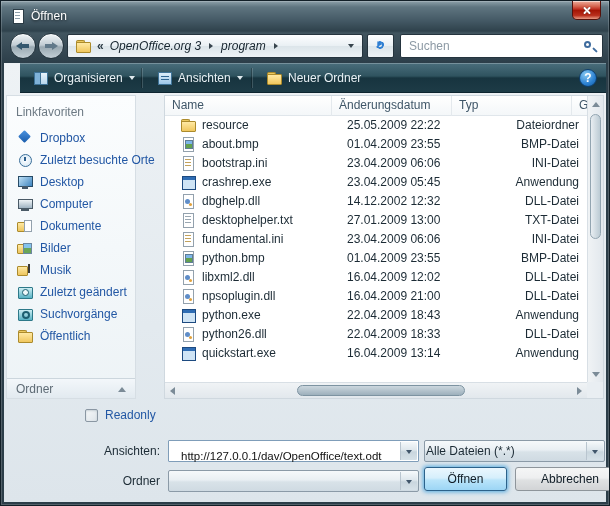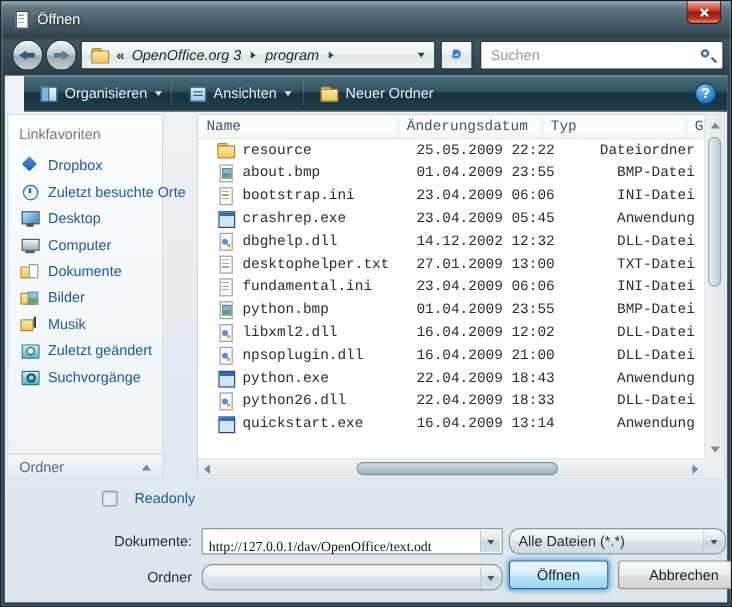--- a/index.html
+++ b/index.html
@@ -90,21 +90,21 @@
   .sic-computer::before{content:"";position:absolute;left:1px;top:3px;width:13px;height:8px;background:linear-gradient(180deg,#eef3f6,#9fb3c2);border:1px solid #4a5a66;}
   .sic-computer::after{content:"";position:absolute;left:4px;bottom:1px;width:8px;height:2px;background:#4a5a66;}
   .sic-docs::before,.sic-pictures::before,.sic-music::before{content:"";position:absolute;left:0;top:4px;width:9px;height:8px;background:linear-gradient(#ffe9a3,#eec65e);border:1px solid #ac8b2c;border-radius:1px;}
   .sic-docs::after{content:"";position:absolute;right:1px;top:2px;width:6px;height:10px;background:#fff;border:1px solid #93a1ad;}
   .sic-pictures::after{content:"";position:absolute;right:1px;top:3px;width:7px;height:9px;background:linear-gradient(180deg,#85c3ec 0 4px,#6aa657 4px);border:1px solid #6c87a0;}
   .sic-music::after{content:"";position:absolute;right:3px;top:2px;width:2px;height:9px;background:#3a3a3a;box-shadow:-3px 7px 0 -1px #3a3a3a;}
   .sic-changed::before,.sic-search::before{content:"";position:absolute;left:1px;top:3px;width:13px;height:10px;background:linear-gradient(#cdeef3,#58b2c4);border:1px solid #2d7989;border-radius:1px;}
   .sic-search::after{content:"";position:absolute;left:5px;top:5px;width:4px;height:4px;border:2px solid #1d5f70;border-radius:50%;}
   .sic-changed::after{content:"";position:absolute;left:5px;top:5px;width:5px;height:5px;border-radius:50%;background:#eef8fa;border:1px solid #1d5f70;}
   
-  .filepane{position:absolute;left:160px;right:2px;top:32px;bottom:103px;background:#fff;border:1px solid #cfd8df;font-family:Liberation Mono, monospace;}
+  .filepane{position:absolute;left:160px;right:2px;top:32px;bottom:103px;background:#fff;border:1px solid #cfd8df;}
   .fl-header{position:absolute;left:0;right:0;top:0;height:20px;background:linear-gradient(180deg,#ffffff,#f4f7f9);border-bottom:1px solid #e0e6eb;}
   .fl-col{position:absolute;top:0;height:20px;line-height:19px;color:#3f5668;padding-left:7px;border-right:1px solid #e4e9ed;white-space:nowrap;overflow:hidden;}
   .col-name{left:0;width:167px;}
   .col-date{left:167px;width:120px;}
   .col-type{left:287px;width:120px;}
   .col-size{left:407px;width:33px;border-right:none;}
   .fl-rows{position:absolute;left:0;right:16px;top:20px;bottom:16px;overflow:hidden;padding-left:8px;}
   .row{position:relative;height:19px;}
   .row>span{position:absolute;line-height:19px;white-space:nowrap;}
   .row .ric{left:7px;top:1px;}
@@ -127,33 +127,33 @@
   .tri-up{position:absolute;left:4px;top:6px;width:0;height:0;border-left:4px solid transparent;border-right:4px solid transparent;border-bottom:5px solid #7b8b97;}
   .tri-down{position:absolute;left:4px;top:6px;width:0;height:0;border-left:4px solid transparent;border-right:4px solid transparent;border-top:5px solid #7b8b97;}
   .vthumb{position:absolute;left:2px;right:2px;top:18px;height:125px;border-radius:6px;background:linear-gradient(90deg,#e9eef2,#bccbd4);border:1px solid #93a5b1;}
   .hscroll{position:absolute;left:0;right:16px;bottom:0;height:16px;background:linear-gradient(180deg,#f0f3f5,#e2e8ed);border-top:1px solid #d8dfe5;}
   .hs-arrow{position:absolute;top:0;width:16px;height:16px;}
   .tri-left{position:absolute;left:5px;top:4px;width:0;height:0;border-top:4px solid transparent;border-bottom:4px solid transparent;border-right:5px solid #7b8b97;}
   .tri-right{position:absolute;left:6px;top:4px;width:0;height:0;border-top:4px solid transparent;border-bottom:4px solid transparent;border-left:5px solid #7b8b97;}
   .hthumb{position:absolute;left:132px;width:168px;top:2px;bottom:2px;border-radius:6px;background:linear-gradient(180deg,#ccd7de,#9db0bc);border:1px solid #7d93a1;}
   .scroll-corner{position:absolute;right:0;bottom:0;width:16px;height:16px;background:#e9eef2;}
   
-  .readonly-row{position:absolute;left:81px;top:345px;display:flex;align-items:center;gap:14px;}
+  .readonly-row{position:absolute;left:81px;top:345px;display:flex;align-items:center;gap:7px;}
   .checkbox{width:13px;height:13px;background:linear-gradient(135deg,#f6f8f9,#dde4e9);border:1px solid #8a97a3;border-radius:2px;box-shadow:inset 0 1px 2px rgba(120,140,155,.35);}
   .readonly-label{color:#2257a4;}
   .field-label{position:absolute;left:30px;width:126px;text-align:right;color:#1c2b35;}
   .lbl-filename{top:381px;}
   .lbl-version{top:411px;}
   .combo-edit{position:absolute;left:164px;width:251px;height:22px;background:#fff;border:1px solid #7f9db9;border-radius:1px;}
   .cmb-filename{top:377px;}
-  .filename-input{position:absolute;left:1px;top:1px;width:228px;height:28px;border:none;outline:none;background:transparent;font-family:Liberation Serif, serif;font-size:11.5px;color:#111;padding:0 0 0 4px;}
+  .filename-input{position:absolute;left:8px;top:1px;width:228px;height:28px;border:none;outline:none;background:transparent;font-family:Liberation Sans, sans-serif;font-size:11.5px;color:#111;padding:0 0 0 4px;}
   .combo-arrow{position:absolute;right:1px;top:1px;bottom:1px;width:17px;background:linear-gradient(180deg,#f4f8fa,#dde6ec 45%,#c9d6de 55%,#d6e1e8);border-left:1px solid #b9c5cf;border-radius:0 1px 1px 0;}
   .combo-arrow .caret{position:absolute;left:5px;top:8px;width:0;height:0;border-left:3.5px solid transparent;border-right:3.5px solid transparent;border-top:4px solid #41566b;}
-  .combo-btnstyle{position:absolute;height:22px;border:1px solid #8b9aa7;border-radius:9px;
-    background:linear-gradient(180deg,#f6f9fb,#e9eff3 45%,#d8e2e8 55%,#cfdae2);line-height:20px;padding-left:7px;color:#1c2b35;white-space:nowrap;overflow:hidden;}
+  .combo-btnstyle{position:absolute;height:22px;border:1px solid #8b9aa7;border-radius:2px;
+    background:linear-gradient(180deg,#f6f9fb,#e9eff3 45%,#d8e2e8 55%,#cfdae2);line-height:20px;padding-left:1px;color:#1c2b35;white-space:nowrap;overflow:hidden;}
   .cmb-filetype{left:420px;top:377px;width:181px;}
   .cmb-version{left:164px;top:407px;width:251px;}
   .btn{position:absolute;height:24px;text-align:center;line-height:22px;border-radius:3px;color:#0f1c26;}
   .btn-open{left:420px;top:404px;width:83px;background:linear-gradient(180deg,#ebf7fe,#d6effc 45%,#b9e4fa 55%,#9cd5f5);
     border:1px solid #2c628b;box-shadow:0 0 4px 1px rgba(61,160,221,.85);}
   .btn-cancel{left:511px;top:404px;width:110px;background:linear-gradient(180deg,#f5f6f6,#eeeff0 45%,#dfe1e2 55%,#d2d4d6);border:1px solid #8e959b;}
 </style>
 </head>
 <body>
 
@@ -244,20 +244,24 @@
           <span>Musik</span>
         </div>
       <div class="sb-item">
           <span class="sic sic-changed"></span>
           <span>Zuletzt geändert</span>
         </div>
       <div class="sb-item">
           <span class="sic sic-search"></span>
           <span>Suchvorgänge</span>
         </div>
+      <div class="sb-item">
+          <span class="icon-folder"></span>
+          <span>Öffentlich</span>
+        </div>
       <div class="sb-folders">
         <span>Ordner</span>
         <span class="chev-up"></span>
       </div>
     </div>
 
     <div class="filepane">
       <div class="fl-header">
         <div class="fl-col col-name">Name</div>
         <div class="fl-col col-date">Änderungsdatum</div>
@@ -363,21 +367,21 @@
           </span>
       </div>
       <div class="scroll-corner"></div>
     </div>
 
     <div class="readonly-row">
       <span class="checkbox"></span>
       <span class="readonly-label">Readonly</span>
     </div>
 
-    <div class="field-label lbl-filename">Dokumente:</div>
+    <div class="field-label lbl-filename">Ansichten:</div>
     <div class="combo-edit cmb-filename">
       <input class="filename-input" type="text" value="http://127.0.0.1/dav/OpenOffice/text.odt" style="">
       <span class="combo-arrow">
           <span class="caret"></span>
         </span>
     </div>
     <div class="combo-btnstyle cmb-filetype">
       <span>Alle Dateien (*.*)</span>
       <span class="combo-arrow">
           <span class="caret"></span>

